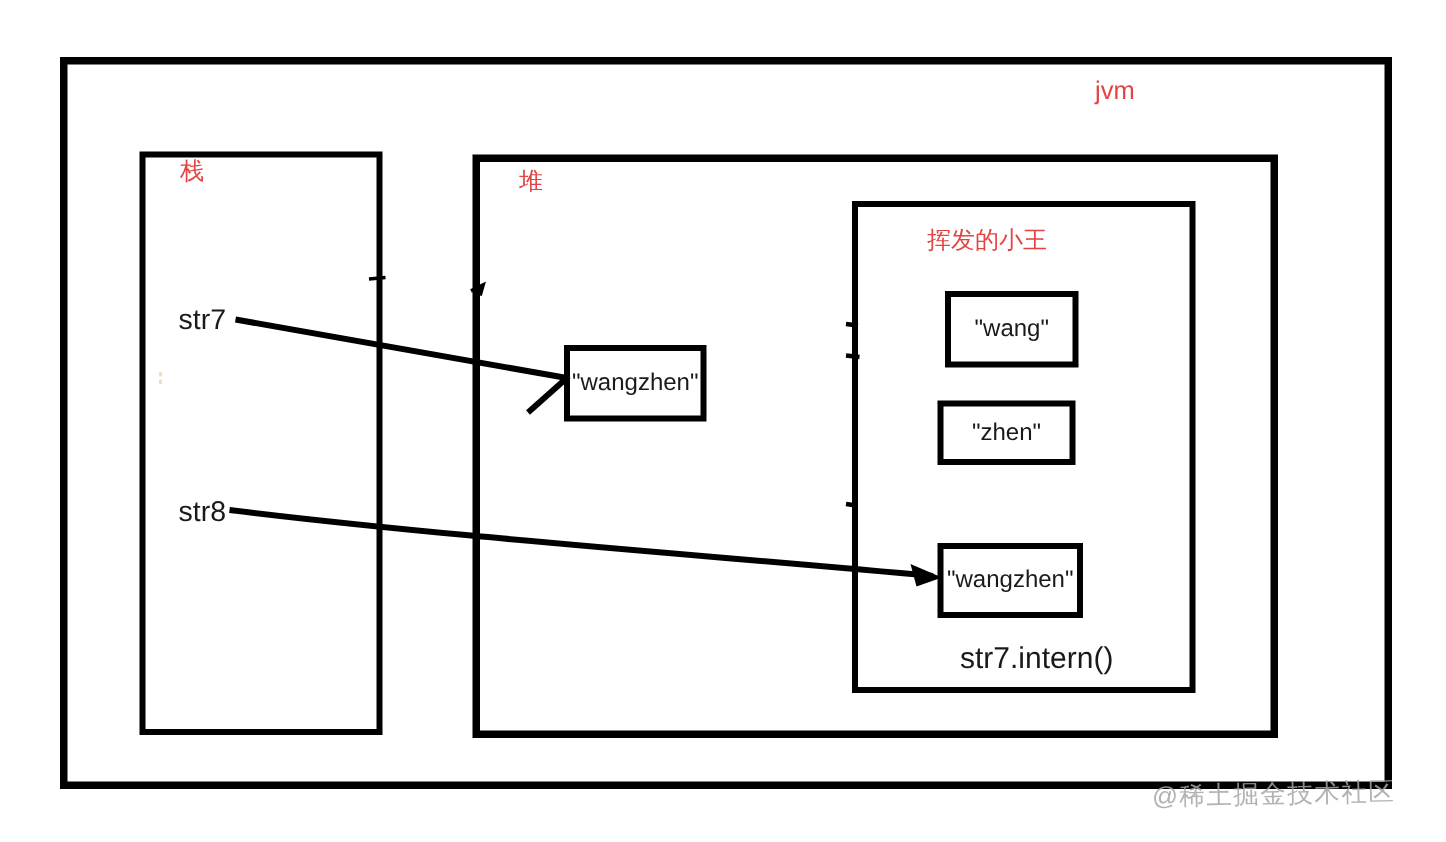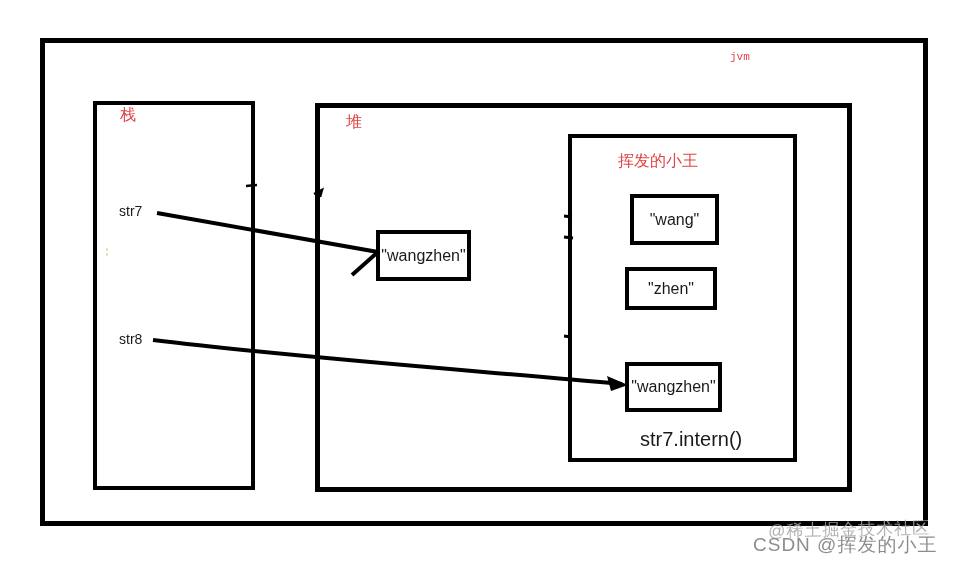--- a/index.html
+++ b/index.html
@@ -5,38 +5,38 @@
   html,body{margin:0;padding:0;background:#fff;}
   #canvas{
     position:relative;
     width:964px;height:561px;
     background:#ffffff;
     font-family:"Liberation Sans","DejaVu Sans",sans-serif;
     overflow:hidden;
   }
   .box{position:absolute;box-sizing:border-box;border:4px solid #000;background:transparent;}
   .label-red{position:absolute;color:#e24444;font-size:16px;line-height:1;white-space:nowrap;}
-  .plain-label{position:absolute;color:#1a1a1a;font-size:14px;line-height:1;white-space:nowrap;}
+  .plain-label{position:absolute;color:#1a1a1a;font-size:19px;line-height:1;white-space:nowrap;}
   .value-box{
     position:absolute;box-sizing:border-box;border:4px solid #000;
     display:flex;align-items:center;justify-content:center;
     color:#1a1a1a;font-size:16px;white-space:nowrap;background:#fff;
   }
   #svg-overlay{position:absolute;left:0;top:0;width:964px;height:561px;pointer-events:none;}
   .wm{position:absolute;white-space:nowrap;letter-spacing:1px;}
   #wm-overlay{color:rgba(165,165,165,0.85);font-size:17px;transform:rotate(-1.2deg);}
   #wm-main{color:rgba(135,135,135,0.95);font-size:19px;}
 </style>
 </head>
 <body>
 
 <div id="canvas">
 
   <div class="box" style="left:40px;top:38px;width:888px;height:488px;border-width:5px;"></div>
-  <div class="label-red" style="left:730px;top:52px;font-size:11px;font-family:Liberation Mono, monospace;">jvm</div>
+  <div class="label-red" style="left:730px;top:52px;font-size:17px;">jvm</div>
 
   <div class="box" style="left:93px;top:101px;width:162px;height:389px;"></div>
   <div class="label-red" style="left:120px;top:107px;">栈</div>
 
   <div class="box" style="left:315px;top:103px;width:537px;height:389px;border-width:5px;"></div>
   <div class="label-red" style="left:346px;top:114px;">堆</div>
 
   <div class="box" style="left:568px;top:134px;width:229px;height:328px;"></div>
   <div class="label-red" style="left:618px;top:153px;">挥发的小王</div>
 
@@ -72,15 +72,14 @@
     <polyline points="314,194 322,190 320,197" fill="none" stroke="#000" stroke-width="2.5"></polyline>
     <line x1="246" y1="186" x2="257" y2="185" stroke="#000" stroke-width="2.5"></line>
     <line x1="564" y1="216" x2="572" y2="217" stroke="#000" stroke-width="3"></line>
     <line x1="564" y1="237" x2="573" y2="238" stroke="#000" stroke-width="3"></line>
     <line x1="564" y1="336" x2="571" y2="337" stroke="#000" stroke-width="3"></line>
     <rect x="106" y="248" width="2" height="3" fill="#ead9a8" opacity="0.8"></rect>
     <rect x="106" y="253" width="2" height="3" fill="#ead9a8" opacity="0.8"></rect>
   </svg>
 
   <div class="wm" id="wm-overlay" style="left:768px;top:518px;">@稀土掘金技术社区</div>
-  <div class="wm" id="wm-main" style="left:753px;top:532px;">CSDN @挥发的小王</div>
 
 </div>
 
 </body></html>

